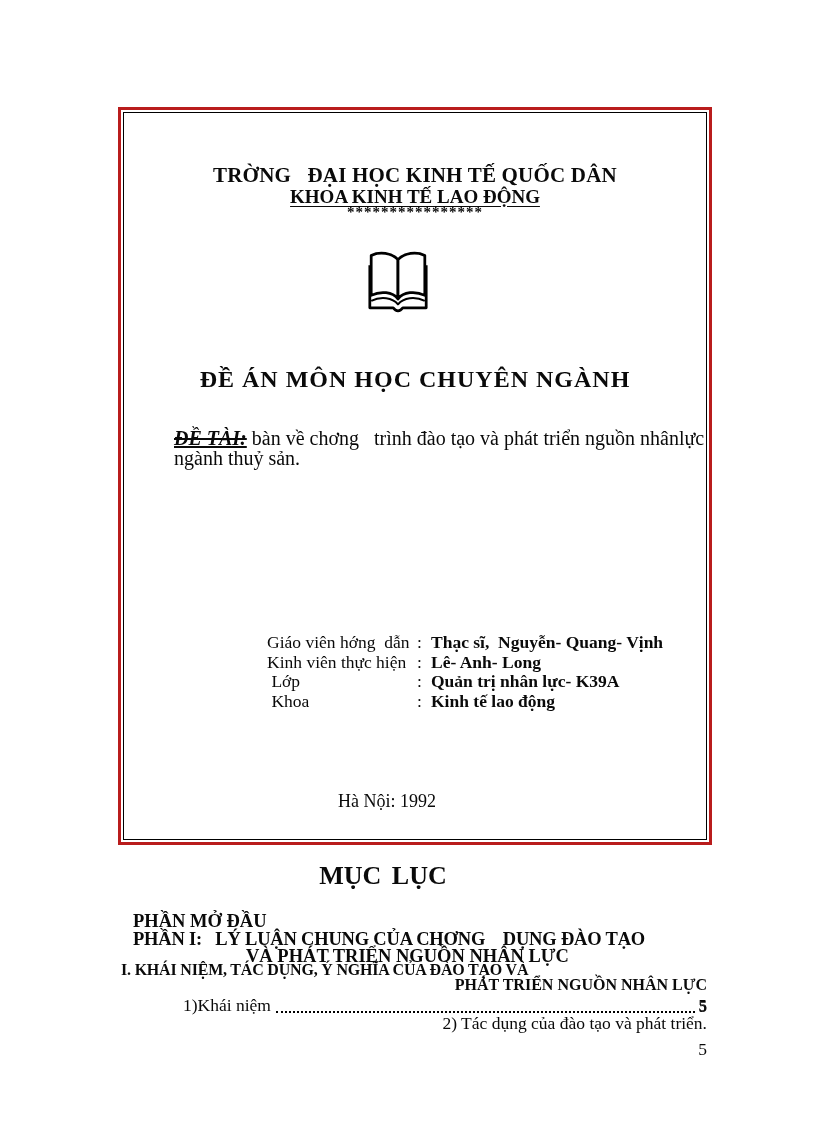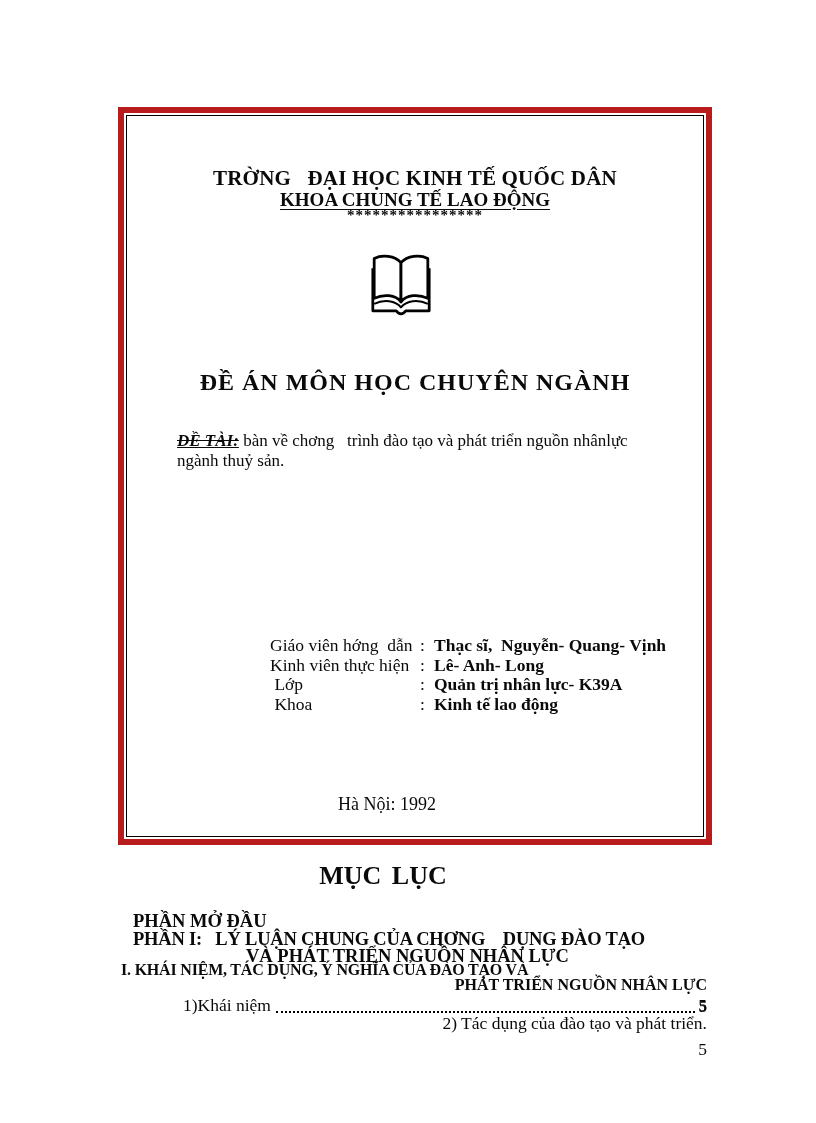--- a/index.html
+++ b/index.html
@@ -7,21 +7,21 @@
     position:relative; width:816px; height:1123px; margin:0 auto;
     background:#ffffff; color:#0a0a0a;
     font-family:"Liberation Serif", serif;
     overflow:hidden;
   }
   .prewrap { white-space:pre; }
 
   
   .cover-frame {
     position:absolute; left:118px; top:107px; width:594px; height:738px;
-    box-sizing:border-box; border:6px solid #b91c1c; background:#fff;
+    box-sizing:border-box; border:3px solid #b91c1c; background:#fff;
   }
   .cover-inner {
     position:absolute; inset:2px; border:1px solid #000; pointer-events:none;
   }
   .cover-frame > .abs { position:absolute; }
 
   .univ  { top:53px; left:0; width:100%; text-align:center;
            font-size:21px; font-weight:bold; letter-spacing:.2px; }
   .fac   { top:76px; left:0; width:100%; text-align:center;
            font-size:19px; font-weight:bold;
@@ -29,21 +29,21 @@
   .stars { top:94px; left:0; width:100%; text-align:center;
            font-size:15px; font-weight:bold; letter-spacing:1px; }
 
   .book  { top:140px; left:239px; width:76px; height:66px; }
   .book svg { display:block; width:100%; height:100%; }
 
   .cover-title { top:256px; left:0; width:100%; text-align:center;
            font-size:24px; font-weight:bold; letter-spacing:1px; }
 
   .topic { top:318px; left:53px; width:500px;
-           font-size:17px; line-height:20px; }
+           font-size:20px; line-height:20px; }
   .topic-label {
            font-style:italic; font-weight:bold;
            text-decoration:underline line-through; }
   .topic-line { white-space:pre; }
 
   .info  { top:523px; left:146px; font-size:17.5px; line-height:19.5px; }
   .info-row { display:flex; }
   .info-label { display:inline-block; width:150px; white-space:pre; }
   .info-colon { display:inline-block; width:14px; }
   .info-value { font-weight:bold; white-space:pre; }
@@ -72,21 +72,21 @@
 </style>
 </head>
 <body>
 
 <div class="page">
 
   <div class="cover-frame">
     <div class="cover-inner"></div>
 
     <div class="abs univ prewrap">TRỜNG   ĐẠI HỌC KINH TẾ QUỐC DÂN</div>
-    <div class="abs fac">KHOA CHUNG TẾ LAO ĐỘNG</div>
+    <div class="abs fac">KHOA KINH TẾ LAO ĐỘNG</div>
     <div class="abs stars">****************</div>
 
     <div class="abs book">
       <svg viewBox="0 0 110 96" fill="none" stroke="#000" stroke-linejoin="round">
         <path d="M14 22 L14 84 L48 84 C52 90 58 90 62 84 L96 84 L96 22" stroke-width="4" fill="none"></path>
         <path d="M16 74 C30 67 47 69 55 79 C63 69 80 67 94 74" stroke-width="3" fill="none"></path>
         <path d="M55 14 C46 4 28 2 16 8 L16 66 C30 59 47 61 55 71 Z" stroke-width="4" fill="#fff"></path>
         <path d="M55 14 C64 4 82 2 94 8 L94 66 C80 59 63 61 55 71 Z" stroke-width="4" fill="#fff"></path>
       </svg>
     </div>

